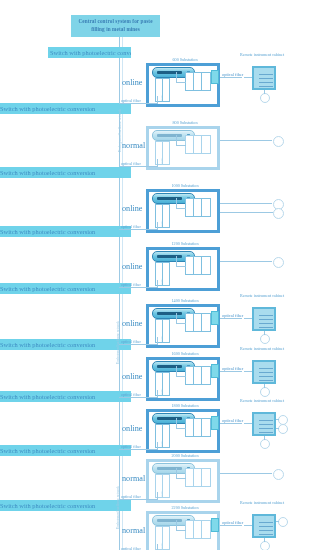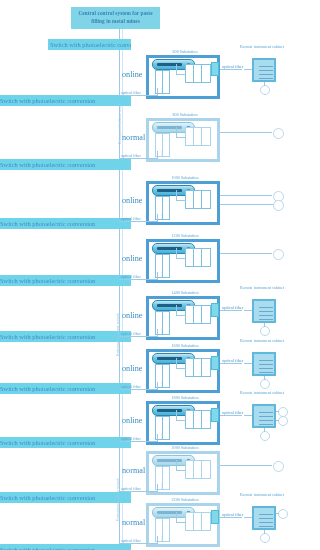--- a/index.html
+++ b/index.html
@@ -1,18 +1,18 @@
 <!DOCTYPE html>
 <html><head>
 <meta charset="utf-8">
 <style>
   html,body{margin:0;padding:0;background:#ffffff;}
   body{width:293px;height:550px;position:relative;overflow:hidden;
        font-family:"Liberation Serif",serif;color:#2f7fc4;}
-  #stage{position:absolute;left:0;top:4px;width:293px;height:446px;}
+  #stage{position:absolute;left:0;top:12px;width:293px;height:446px;}
 
   
   .title-box{position:absolute;left:71px;top:3px;width:89px;height:22px;
     background:#7fd4e8;border:1px solid #7fd4e8;
     display:flex;align-items:center;justify-content:center;text-align:center;
     font-size:5.2px;font-weight:bold;line-height:1.5;color:#3a7fb5;
     letter-spacing:.1px;padding:0 2px;box-sizing:border-box;}
 
   
   .trunk{position:absolute;left:119px;top:25px;width:1px;height:520px;background:#9cc9e4;}

